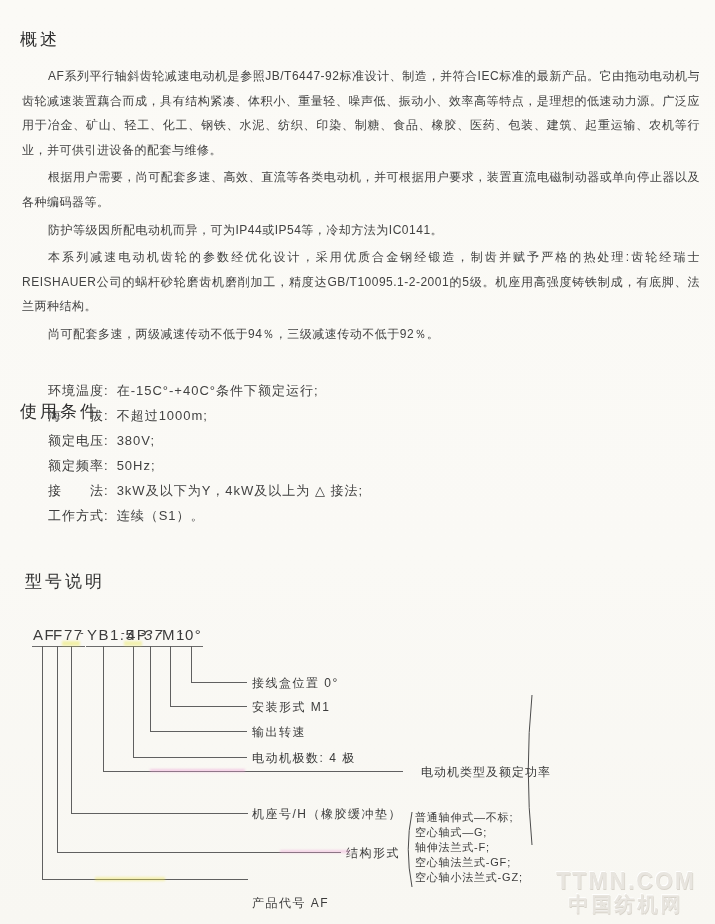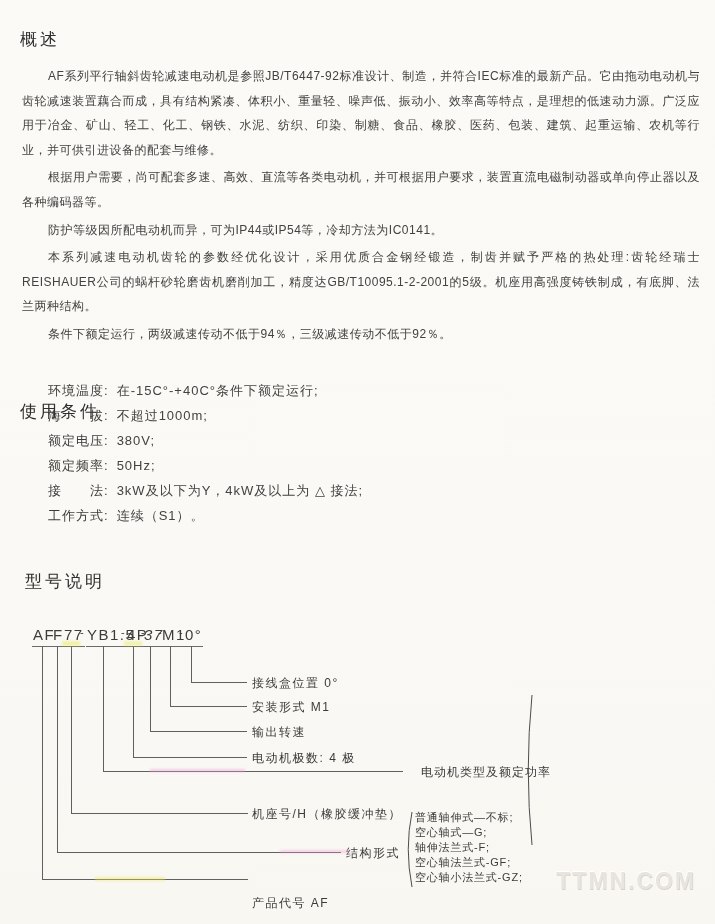--- a/index.html
+++ b/index.html
@@ -53,21 +53,21 @@
 <body>
 
 <div class="page">
 
   <h2 class="sec" style="left:20px;top:28px;">概述</h2>
   <div class="paras">
     <p>AF系列平行轴斜齿轮减速电动机是参照JB/T6447-92标准设计、制造，并符合IEC标准的最新产品。它由拖动电动机与齿轮减速装置藕合而成，具有结构紧凑、体积小、重量轻、噪声低、振动小、效率高等特点，是理想的低速动力源。广泛应用于冶金、矿山、轻工、化工、钢铁、水泥、纺织、印染、制糖、食品、橡胶、医药、包装、建筑、起重运输、农机等行业，并可供引进设备的配套与维修。</p>
     <p>根据用户需要，尚可配套多速、高效、直流等各类电动机，并可根据用户要求，装置直流电磁制动器或单向停止器以及各种编码器等。</p>
     <p>防护等级因所配电动机而异，可为IP44或IP54等，冷却方法为IC0141。</p>
     <p>本系列减速电动机齿轮的参数经优化设计，采用优质合金钢经锻造，制齿并赋予严格的热处理:齿轮经瑞士REISHAUER公司的蜗杆砂轮磨齿机磨削加工，精度达GB/T10095.1-2-2001的5级。机座用高强度铸铁制成，有底脚、法兰两种结构。</p>
-    <p>条件下额定运行，两级减速传动不低于94％，三级减速传动不低于92％。</p>
+    <p>尚可配套多速，两级减速传动不低于94％，三级减速传动不低于92％。</p>
   </div>
 
   <h2 class="sec" style="left:20px;top:352px;margin-top:48px;">使用条件</h2>
   <div class="usage">
     <div class="row"><span class="lab">环境温度:</span><span class="val">在-15C°-+40C°条件下额定运行;</span></div>
     <div class="row"><span class="lab">海　　拔:</span><span class="val">不超过1000m;</span></div>
     <div class="row"><span class="lab">额定电压:</span><span class="val">380V;</span></div>
     <div class="row"><span class="lab">额定频率:</span><span class="val">50Hz;</span></div>
     <div class="row"><span class="lab">接　　法:</span><span class="val">3kW及以下为Y，4kW及以上为 △ 接法;</span></div>
     <div class="row"><span class="lab">工作方式:</span><span class="val">连续（S1）。</span></div>
@@ -135,15 +135,16 @@
   </div>
 
   <div class="artifact" style="left:62px;top:641px;width:18px;height:5px;background:#e9e74e;opacity:.45;"></div>
   <div class="artifact" style="left:124px;top:641px;width:18px;height:5px;background:#e9e74e;opacity:.4;"></div>
   <div class="artifact" style="left:150px;top:769px;width:95px;height:3px;background:#f0a6d8;opacity:.5;"></div>
   <div class="artifact" style="left:280px;top:850px;width:70px;height:3px;background:#f0a6d8;opacity:.45;"></div>
   <div class="artifact" style="left:95px;top:877px;width:70px;height:4px;background:#eee64e;opacity:.4;"></div>
 
   <div class="watermark">
     <div class="w1">TTMN.COM</div>
+    <div class="w2">中国纺机网</div>
   </div>
 
 </div>
 
 </body></html>

